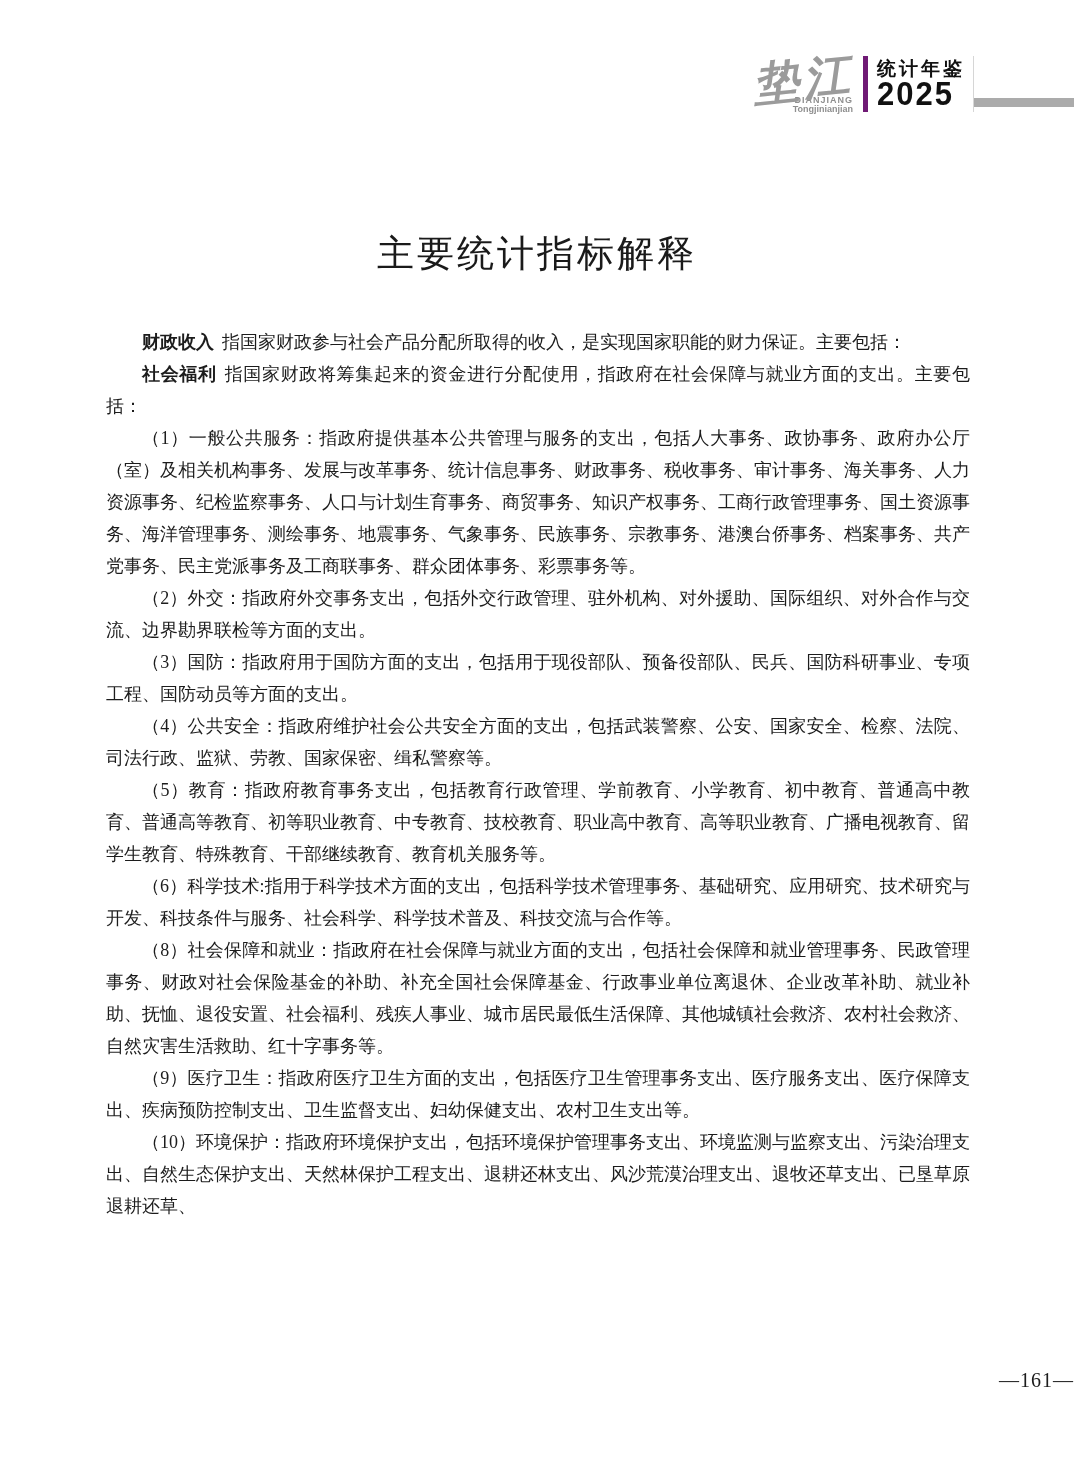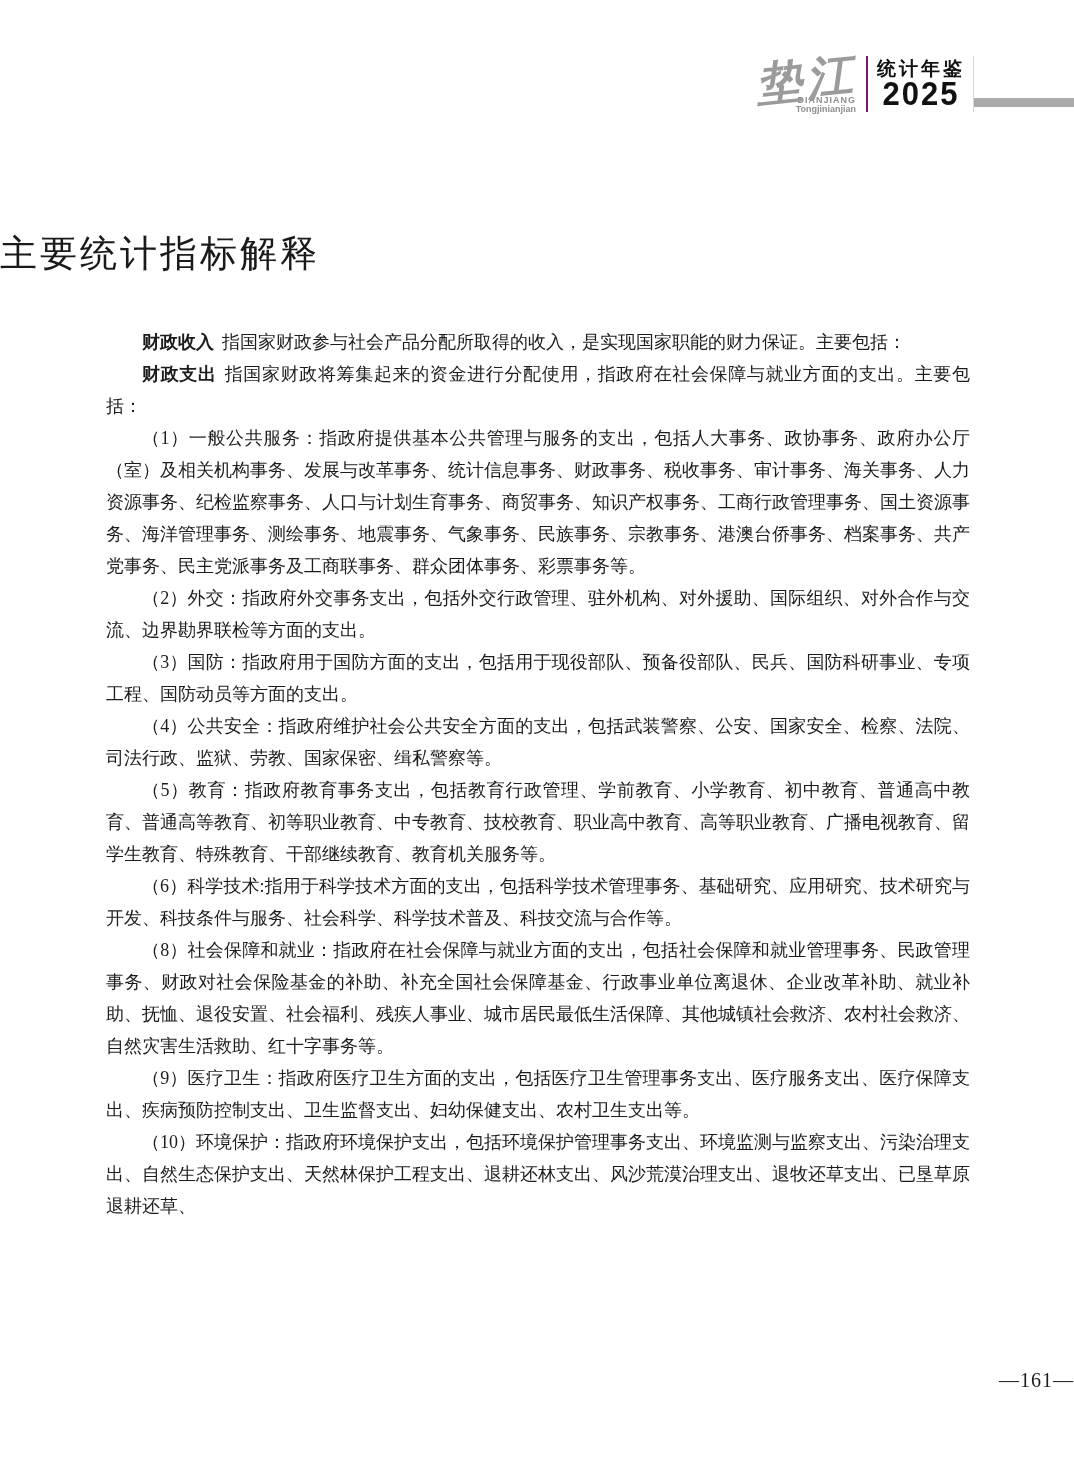--- a/index.html
+++ b/index.html
@@ -36,24 +36,24 @@
   .logo-names{
     margin-top:-6px;
     text-align:right;
     font-family:"Liberation Sans","DejaVu Sans",sans-serif;
     color:#8f8f8f;
     line-height:1.05;
   }
   .logo-name-en{font-size:9px;font-weight:700;letter-spacing:1px;text-align:right;}
   .logo-name-pinyin{font-size:9px;font-weight:700;text-align:right;}
   .logo-right{
-    border-left:2px solid #701a75;
+    border-left:5px solid #701a75;
     border-right:1px solid #d6d6d6;
     padding:2px 8px 2px 9px;
-    display:flex;flex-direction:column;align-items:center;
+    display:flex;flex-direction:column;align-items:flex-start;
   }
   .logo-yearbook{
     font-family:"Liberation Sans","DejaVu Sans",sans-serif;
     font-weight:700;font-size:19px;line-height:22px;
     letter-spacing:3px;color:#111;white-space:nowrap;
   }
   .logo-year{
     font-family:"Liberation Sans","DejaVu Sans",sans-serif;
     font-weight:900;font-size:31px;line-height:30px;
     letter-spacing:2px;color:#111;
@@ -62,21 +62,21 @@
   .logo-bar{
     width:100px;height:9px;
     background:#ababab;
     margin-top:42px;
   }
 
   
   .page-title{
     position:absolute;top:234px;left:0;width:100%;
     margin:0;
-    text-align:left;
+    text-align:center;
     font-family:"Liberation Sans","DejaVu Sans",sans-serif;
     font-weight:500;
     font-size:37px;line-height:40px;
     letter-spacing:3px;
     color:#1a1a1a;
   }
 
   
   .doc-body{
     position:absolute;
@@ -124,21 +124,21 @@
       <div class="logo-year">2025</div>
     </div>
     <div class="logo-bar" style="background: rgb(171, 171, 171);"></div>
   </div>
 
   <h1 class="page-title">主要统计指标解释</h1>
 
   <div class="doc-body">
 
   <p class="para"><b class="lead">财政收入</b><span>指国家财政参与社会产品分配所取得的收入，是实现国家职能的财力保证。主要包括：</span></p>
-      <p class="para"><b class="lead">财政支出</b><span>指国家财政将筹集起来的资金进行分配使用，指政府在社会保障与就业方面的支出。主要包括：</span></p>
+      <p class="para"><b class="lead">社会福利</b><span>指国家财政将筹集起来的资金进行分配使用，指政府在社会保障与就业方面的支出。主要包括：</span></p>
       <p class="para"><span>（1）一般公共服务：指政府提供基本公共管理与服务的支出，包括人大事务、政协事务、政府办公厅（室）及相关机构事务、发展与改革事务、统计信息事务、财政事务、税收事务、审计事务、海关事务、人力资源事务、纪检监察事务、人口与计划生育事务、商贸事务、知识产权事务、工商行政管理事务、国土资源事务、海洋管理事务、测绘事务、地震事务、气象事务、民族事务、宗教事务、港澳台侨事务、档案事务、共产党事务、民主党派事务及工商联事务、群众团体事务、彩票事务等。</span></p>
       <p class="para"><span>（2）外交：指政府外交事务支出，包括外交行政管理、驻外机构、对外援助、国际组织、对外合作与交流、边界勘界联检等方面的支出。</span></p>
       <p class="para"><span>（3）国防：指政府用于国防方面的支出，包括用于现役部队、预备役部队、民兵、国防科研事业、专项工程、国防动员等方面的支出。</span></p>
       <p class="para"><span>（4）公共安全：指政府维护社会公共安全方面的支出，包括武装警察、公安、国家安全、检察、法院、司法行政、监狱、劳教、国家保密、缉私警察等。</span></p>
       <p class="para"><span>（5）教育：指政府教育事务支出，包括教育行政管理、学前教育、小学教育、初中教育、普通高中教育、普通高等教育、初等职业教育、中专教育、技校教育、职业高中教育、高等职业教育、广播电视教育、留学生教育、特殊教育、干部继续教育、教育机关服务等。</span></p>
       <p class="para"><span>（6）科学技术:指用于科学技术方面的支出，包括科学技术管理事务、基础研究、应用研究、技术研究与开发、科技条件与服务、社会科学、科学技术普及、科技交流与合作等。</span></p>
       <p class="para"><span>（8）社会保障和就业：指政府在社会保障与就业方面的支出，包括社会保障和就业管理事务、民政管理事务、财政对社会保险基金的补助、补充全国社会保障基金、行政事业单位离退休、企业改革补助、就业补助、抚恤、退役安置、社会福利、残疾人事业、城市居民最低生活保障、其他城镇社会救济、农村社会救济、自然灾害生活救助、红十字事务等。</span></p>
       <p class="para"><span>（9）医疗卫生：指政府医疗卫生方面的支出，包括医疗卫生管理事务支出、医疗服务支出、医疗保障支出、疾病预防控制支出、卫生监督支出、妇幼保健支出、农村卫生支出等。</span></p>
       <p class="para"><span>（10）环境保护：指政府环境保护支出，包括环境保护管理事务支出、环境监测与监察支出、污染治理支出、自然生态保护支出、天然林保护工程支出、退耕还林支出、风沙荒漠治理支出、退牧还草支出、已垦草原退耕还草、</span></p>
     </div>

